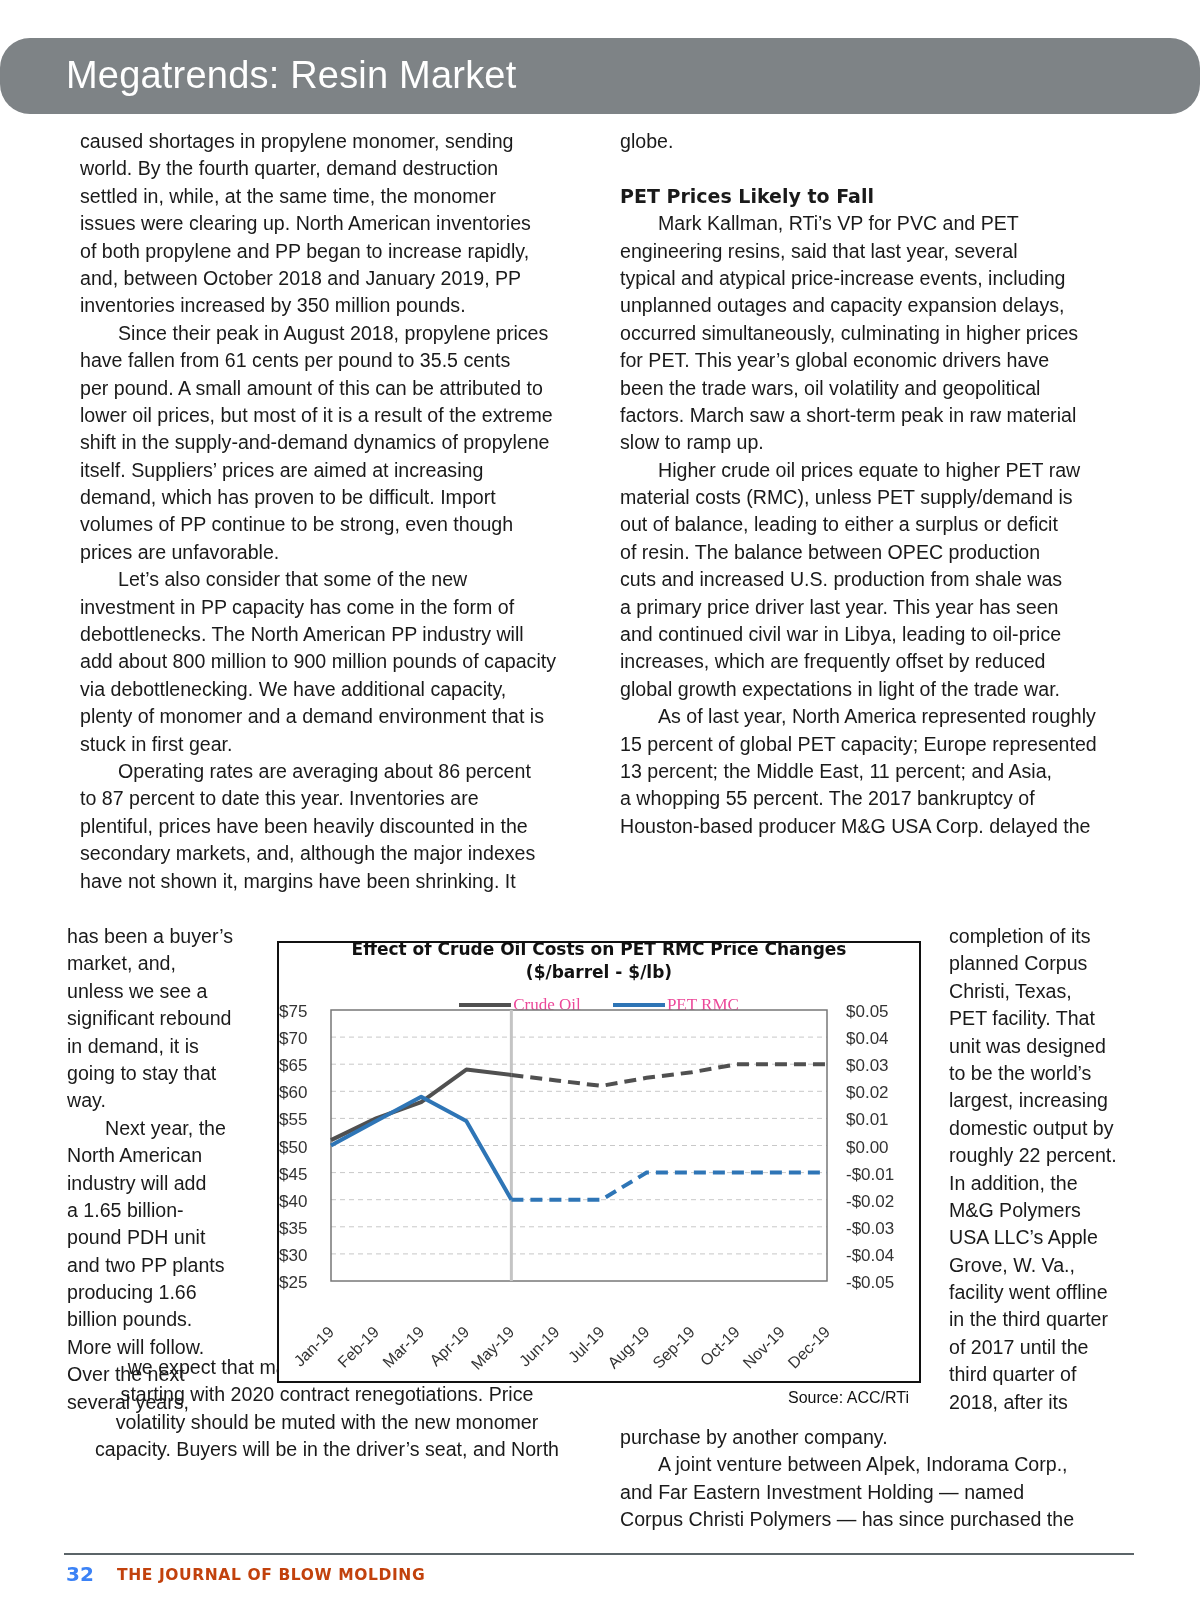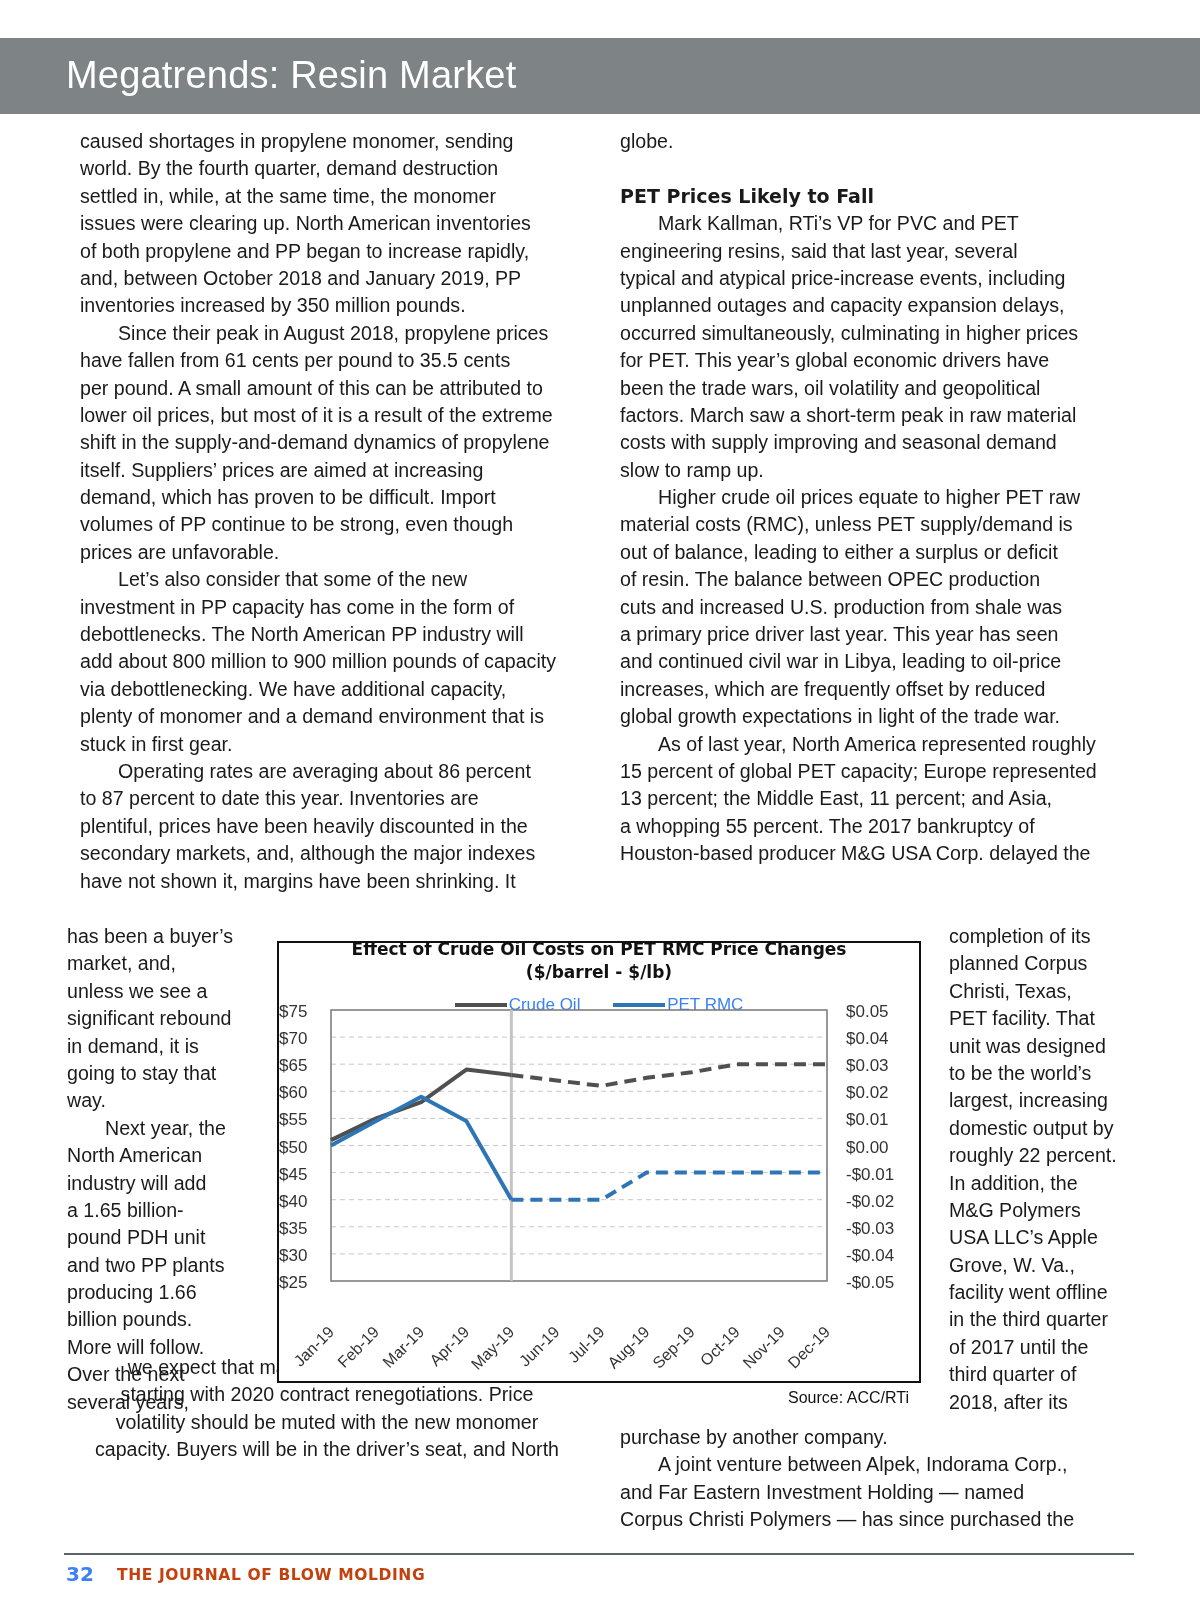--- a/index.html
+++ b/index.html
@@ -1,38 +1,38 @@
 <!DOCTYPE html>
 <html><head>
 <meta charset="utf-8">
 <style>
   html, body { margin: 0; padding: 0; background: #ffffff; }
   body { width: 1200px; height: 1600px; position: relative; overflow: hidden;
          font-family: "Liberation Sans", sans-serif; color: #1a1a1a; }
   .banner { position: absolute; left: 0; top: 38px; width: 1200px; height: 76px;
-            background: #7e8386; }
+            background: #7e8386; border-radius: 30px; }
   .banner-title { position: absolute; left: 66px; top: 16px; font-size: 38px;
                   color: #ffffff; font-family: "Liberation Sans", sans-serif; letter-spacing: 0.2px; }
   .col { position: absolute; font-size: 19.6px; line-height: 27.4px; }
   .col .ln { display: block; white-space: nowrap; height: 27.4px; }
   .col .ind { padding-left: 38px; }
   .col .hd { font-family: "DejaVu Sans", sans-serif; font-weight: bold; font-size: 19px; }
   .col-left { left: 80px; top: 128px; width: 520px; }
   .col-right { left: 620px; top: 128px; width: 520px; }
   .col-wrapL { left: 67px; top: 923px; width: 190px; }
   .col-wrapR { left: 949px; top: 923px; width: 200px; }
   .col-bottomL { left: 67px; top: 1354px; width: 520px; text-align: center; }
   .col-bottomR { left: 620px; top: 1424px; width: 520px; }
   .blank { height: 27.4px; display: block; }
 
   .chart-frame { position: absolute; left: 277px; top: 941px; width: 644px; height: 442px;
                  border: 2px solid #111; box-sizing: border-box; background: #fff; }
   .chart-title { position: absolute; left: 0; width: 100%; text-align: center;
                  font-family: "DejaVu Sans", sans-serif; font-weight: bold; font-size: 17px; color: #111; }
-  .legend { position: absolute; top: 49px; left: 0; width: 100%; text-align: center; font-size: 17px; color: #3b82f6; }
+  .legend { position: absolute; top: 49px; left: 0; width: 100%; text-align: center; font-size: 17px; color: #ec4899; font-family: Liberation Serif, serif; }
   .legend-item { display: inline-flex; align-items: center; margin: 0 14px; }
   .legend-swatch { display: inline-block; width: 52px; height: 4px; margin-right: 2px; }
   .source { position: absolute; left: 788px; top: 1389px; font-size: 16px; color: #111; }
   .chart-svg { position: absolute; left: 0; top: 0; }
   .footer-rule { position: absolute; left: 64px; top: 1553px; width: 1070px; height: 2px; background: #5b6468; }
   .footer-num { position: absolute; left: 66px; top: 1562px; font-family: "DejaVu Sans", sans-serif;
                 font-weight: bold; font-size: 20px; color: #3b82f6; }
   .footer-pub { position: absolute; left: 117px; top: 1566px; font-family: "DejaVu Sans", sans-serif;
                 font-weight: bold; font-size: 15.5px; color: #c2410c; letter-spacing: 0.6px; }
 </style>
@@ -108,21 +108,20 @@
   <span class="ln hd">PET Prices Likely to Fall</span>
   <div id="colR">
       <span class="ln ind">Mark Kallman, RTi’s VP for PVC and PET</span>
       <span class="ln">engineering resins, said that last year, several</span>
       <span class="ln">typical and atypical price-increase events, including</span>
       <span class="ln">unplanned outages and capacity expansion delays,</span>
       <span class="ln">occurred simultaneously, culminating in higher prices</span>
       <span class="ln">for PET. This year’s global economic drivers have</span>
       <span class="ln">been the trade wars, oil volatility and geopolitical</span>
       <span class="ln">factors. March saw a short-term peak in raw material</span>
-      <span class="ln">costs with supply improving and seasonal demand</span>
       <span class="ln">slow to ramp up.</span>
       <span class="ln ind">Higher crude oil prices equate to higher PET raw</span>
       <span class="ln">material costs (RMC), unless PET supply/demand is</span>
       <span class="ln">out of balance, leading to either a surplus or deficit</span>
       <span class="ln">of resin. The balance between OPEC production</span>
       <span class="ln">cuts and increased U.S. production from shale was</span>
       <span class="ln">a primary price driver last year. This year has seen</span>
       <span class="ln">and continued civil war in Libya, leading to oil-price</span>
       <span class="ln">increases, which are frequently offset by reduced</span>
       <span class="ln">global growth expectations in light of the trade war.</span>

